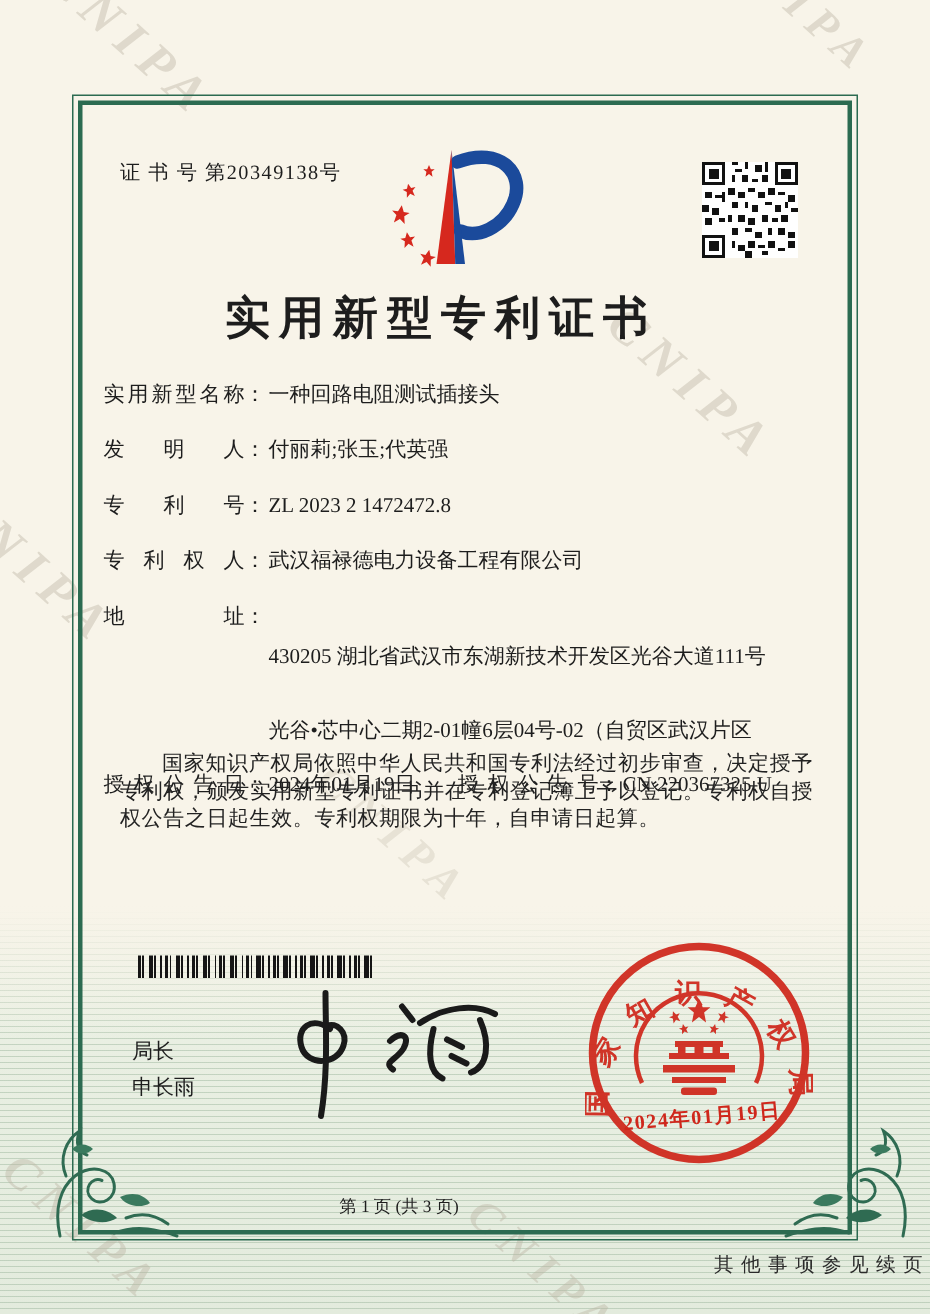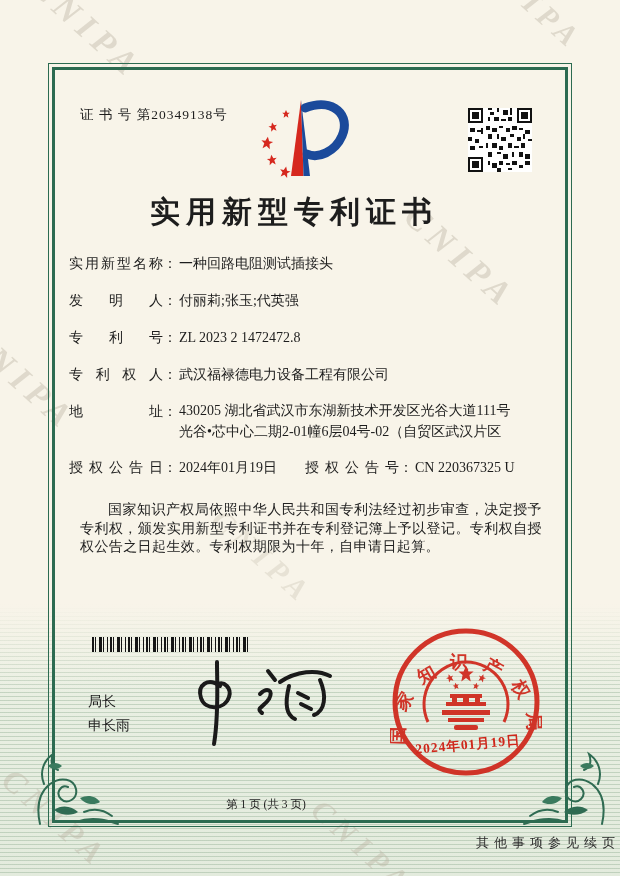--- a/index.html
+++ b/index.html
@@ -46,21 +46,21 @@
   
   .fields { position:absolute; left:69px; top:252px; width:462px; font-size:14px; }
   .f-row { margin-bottom:14px; line-height:23px; white-space:nowrap; }
   .f-label {
     display:inline-block; width:94px;
     text-align:justify; text-align-last:justify;
     vertical-align:top;
   }
   .f-colon { display:inline-block; width:16px; vertical-align:top; }
   .f-value { display:inline-block; vertical-align:top; white-space:normal; }
-  .addr .f-value div { line-height:21px; }
+  .addr .f-value div { line-height:21px;margin-top:28px; }
   .grant-row { display:flex; }
   .grant-row .pair2 { margin-left:28px; }
   
   .paras { position:absolute; left:80px; top:501px; width:462px; font-size:14px; color:#222; }
   .paras p { text-indent:2em; line-height:18.5px; text-align:justify; margin-bottom:4px; letter-spacing:.4px; }
   
   .barcode {
     position:absolute; left:92px; top:637px; width:158px; height:15px;
     background:repeating-linear-gradient(90deg,
       #151515 0 2px, transparent 2px 3px,

